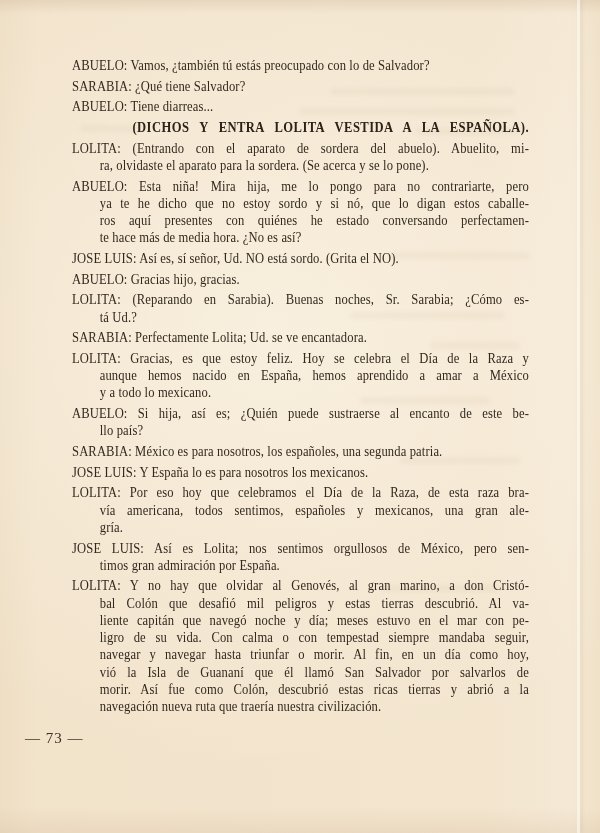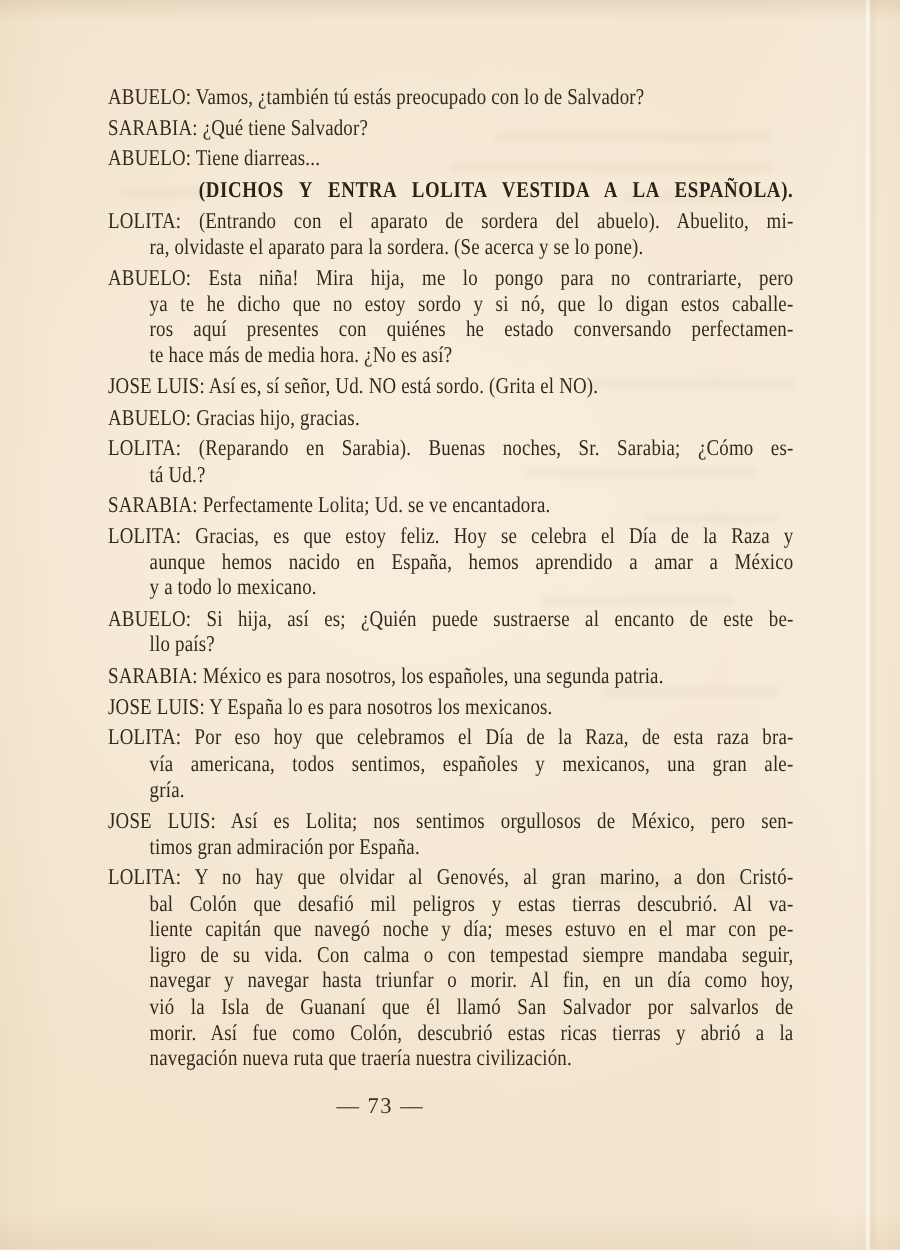--- a/index.html
+++ b/index.html
@@ -80,21 +80,21 @@
     letter-spacing: 0.5px;
     text-align-last: justify;
     color: #2b2318;
   }
   .page-number {
     position: absolute;
     top: 730px;
     left: 72px;
     width: 457px;
     transform: translateX(-47px);
-    text-align: center;
+    text-align: left;
     color: #3a3126;
     font-size: 15px;
     letter-spacing: 1px;
   }
 </style>
 </head>
 <body>
 
 <div class="paper"></div>
 <div class="paper-top-shade"></div>

